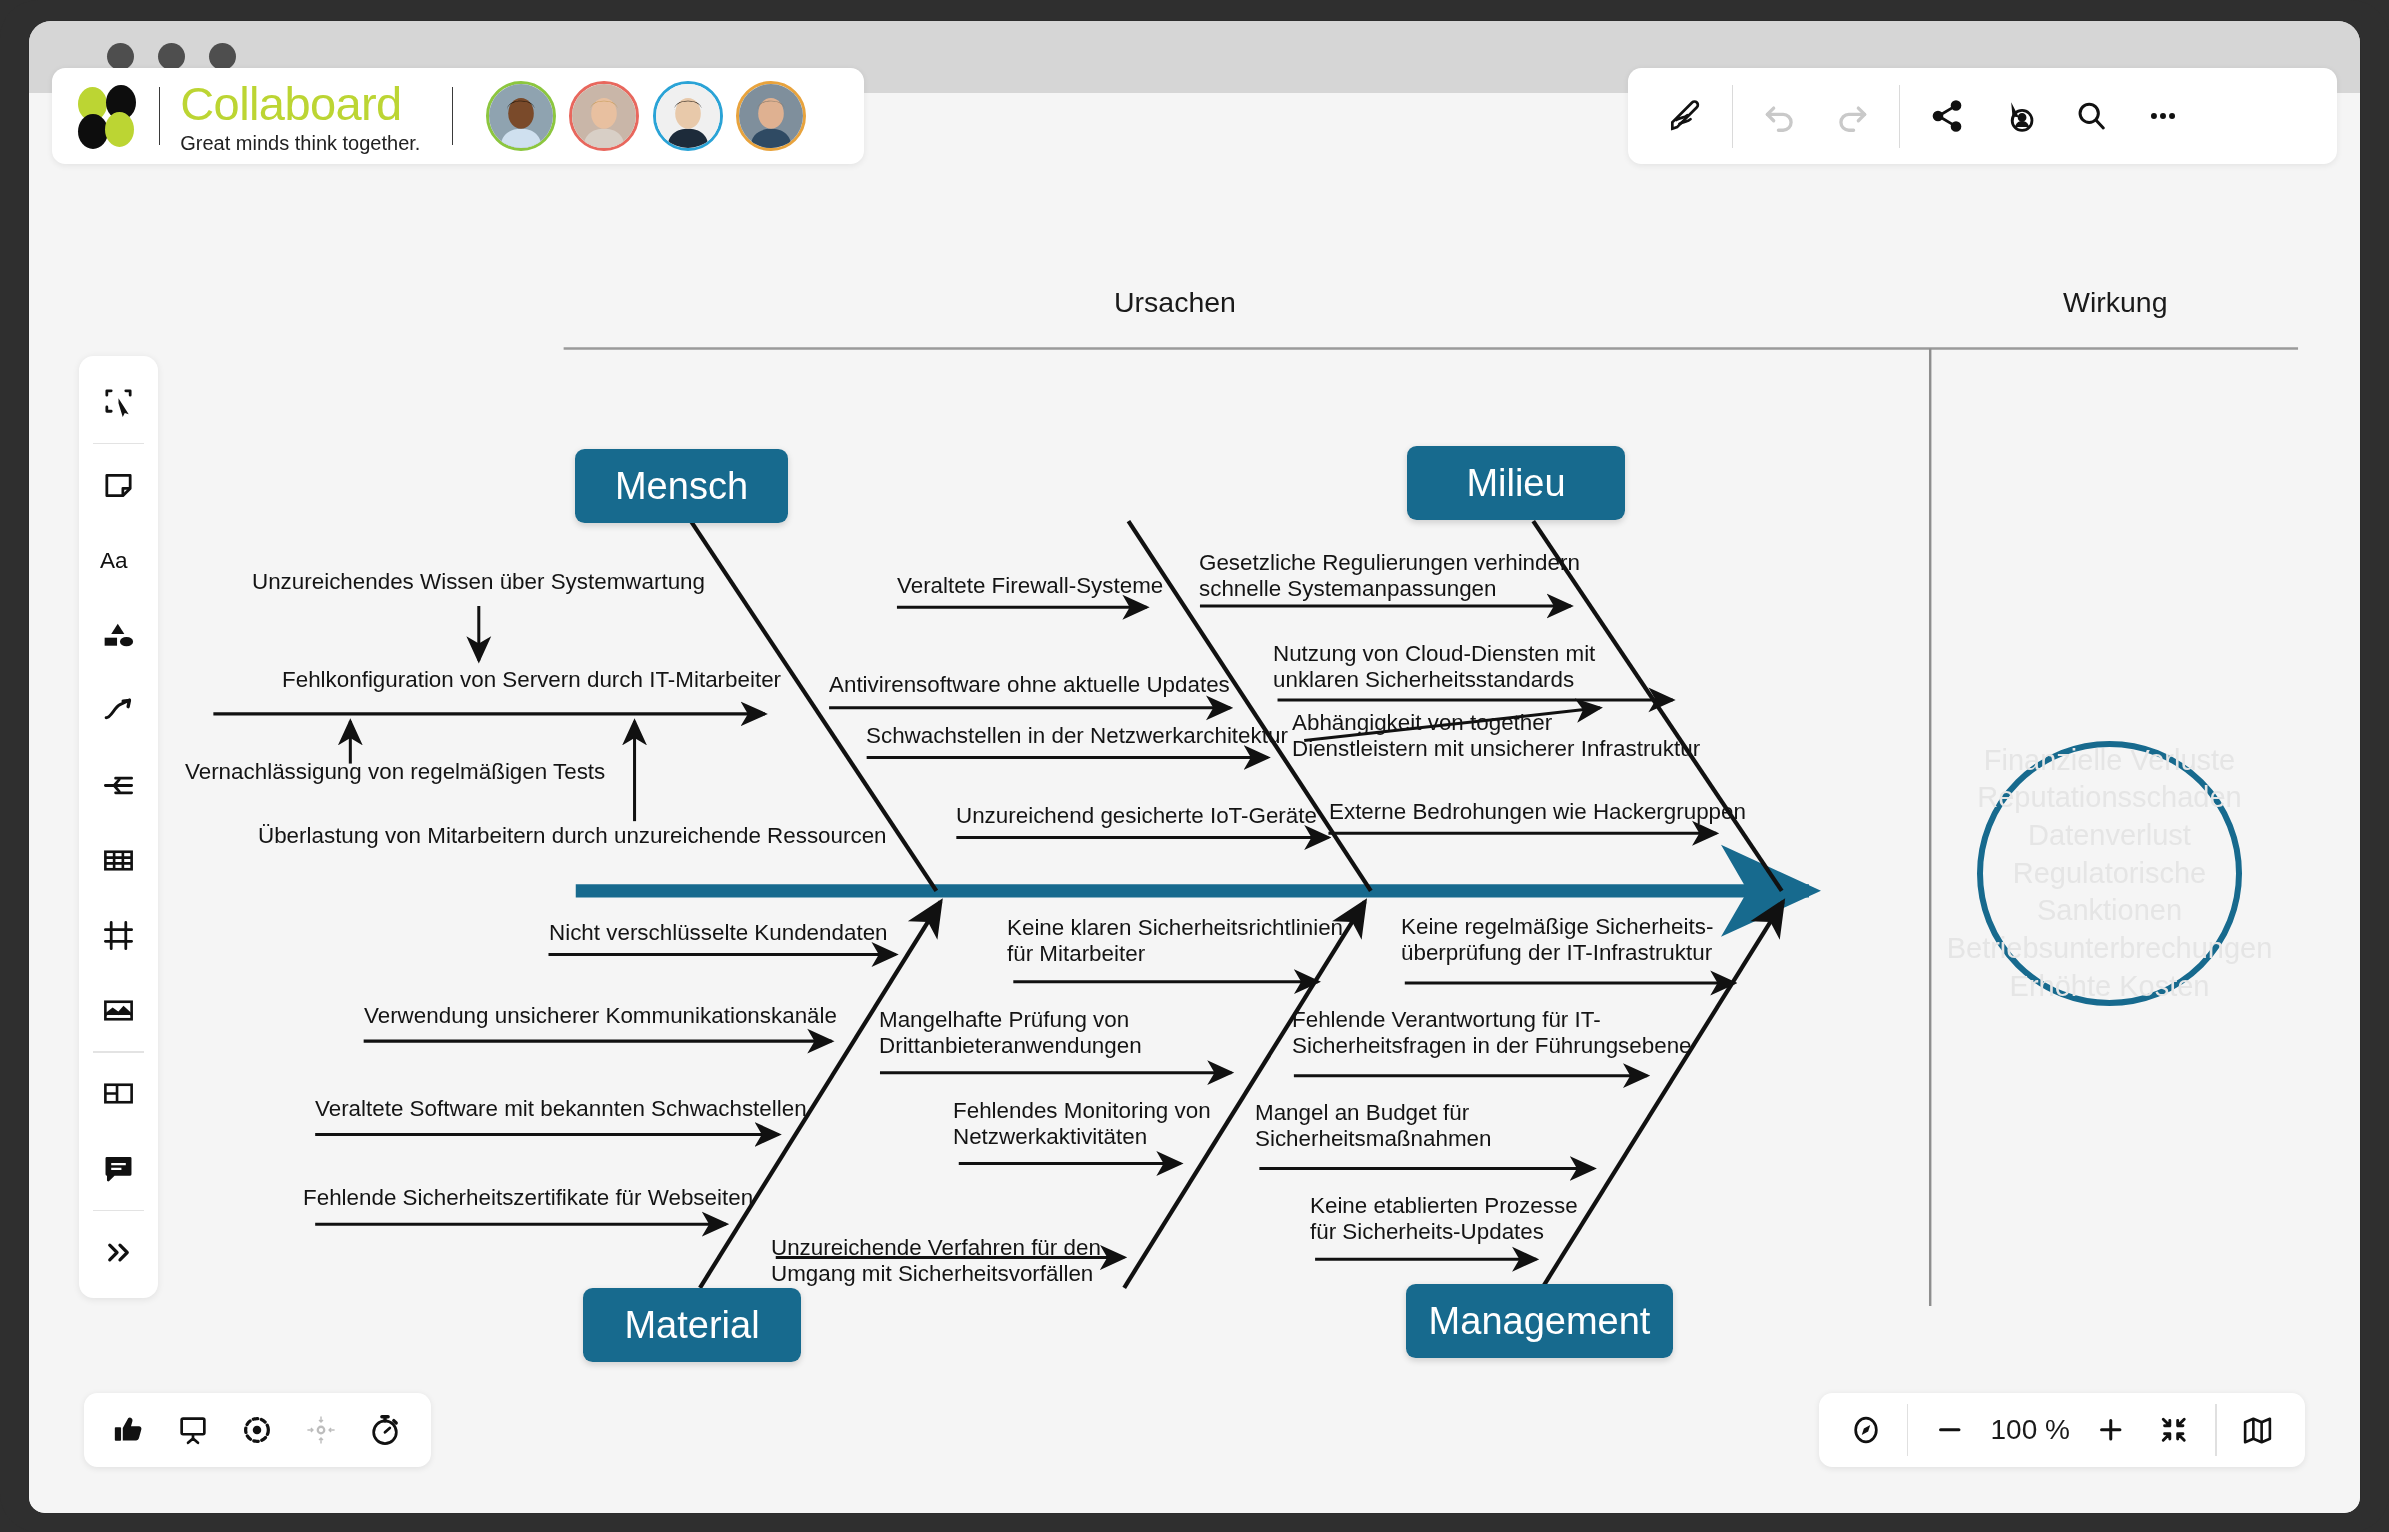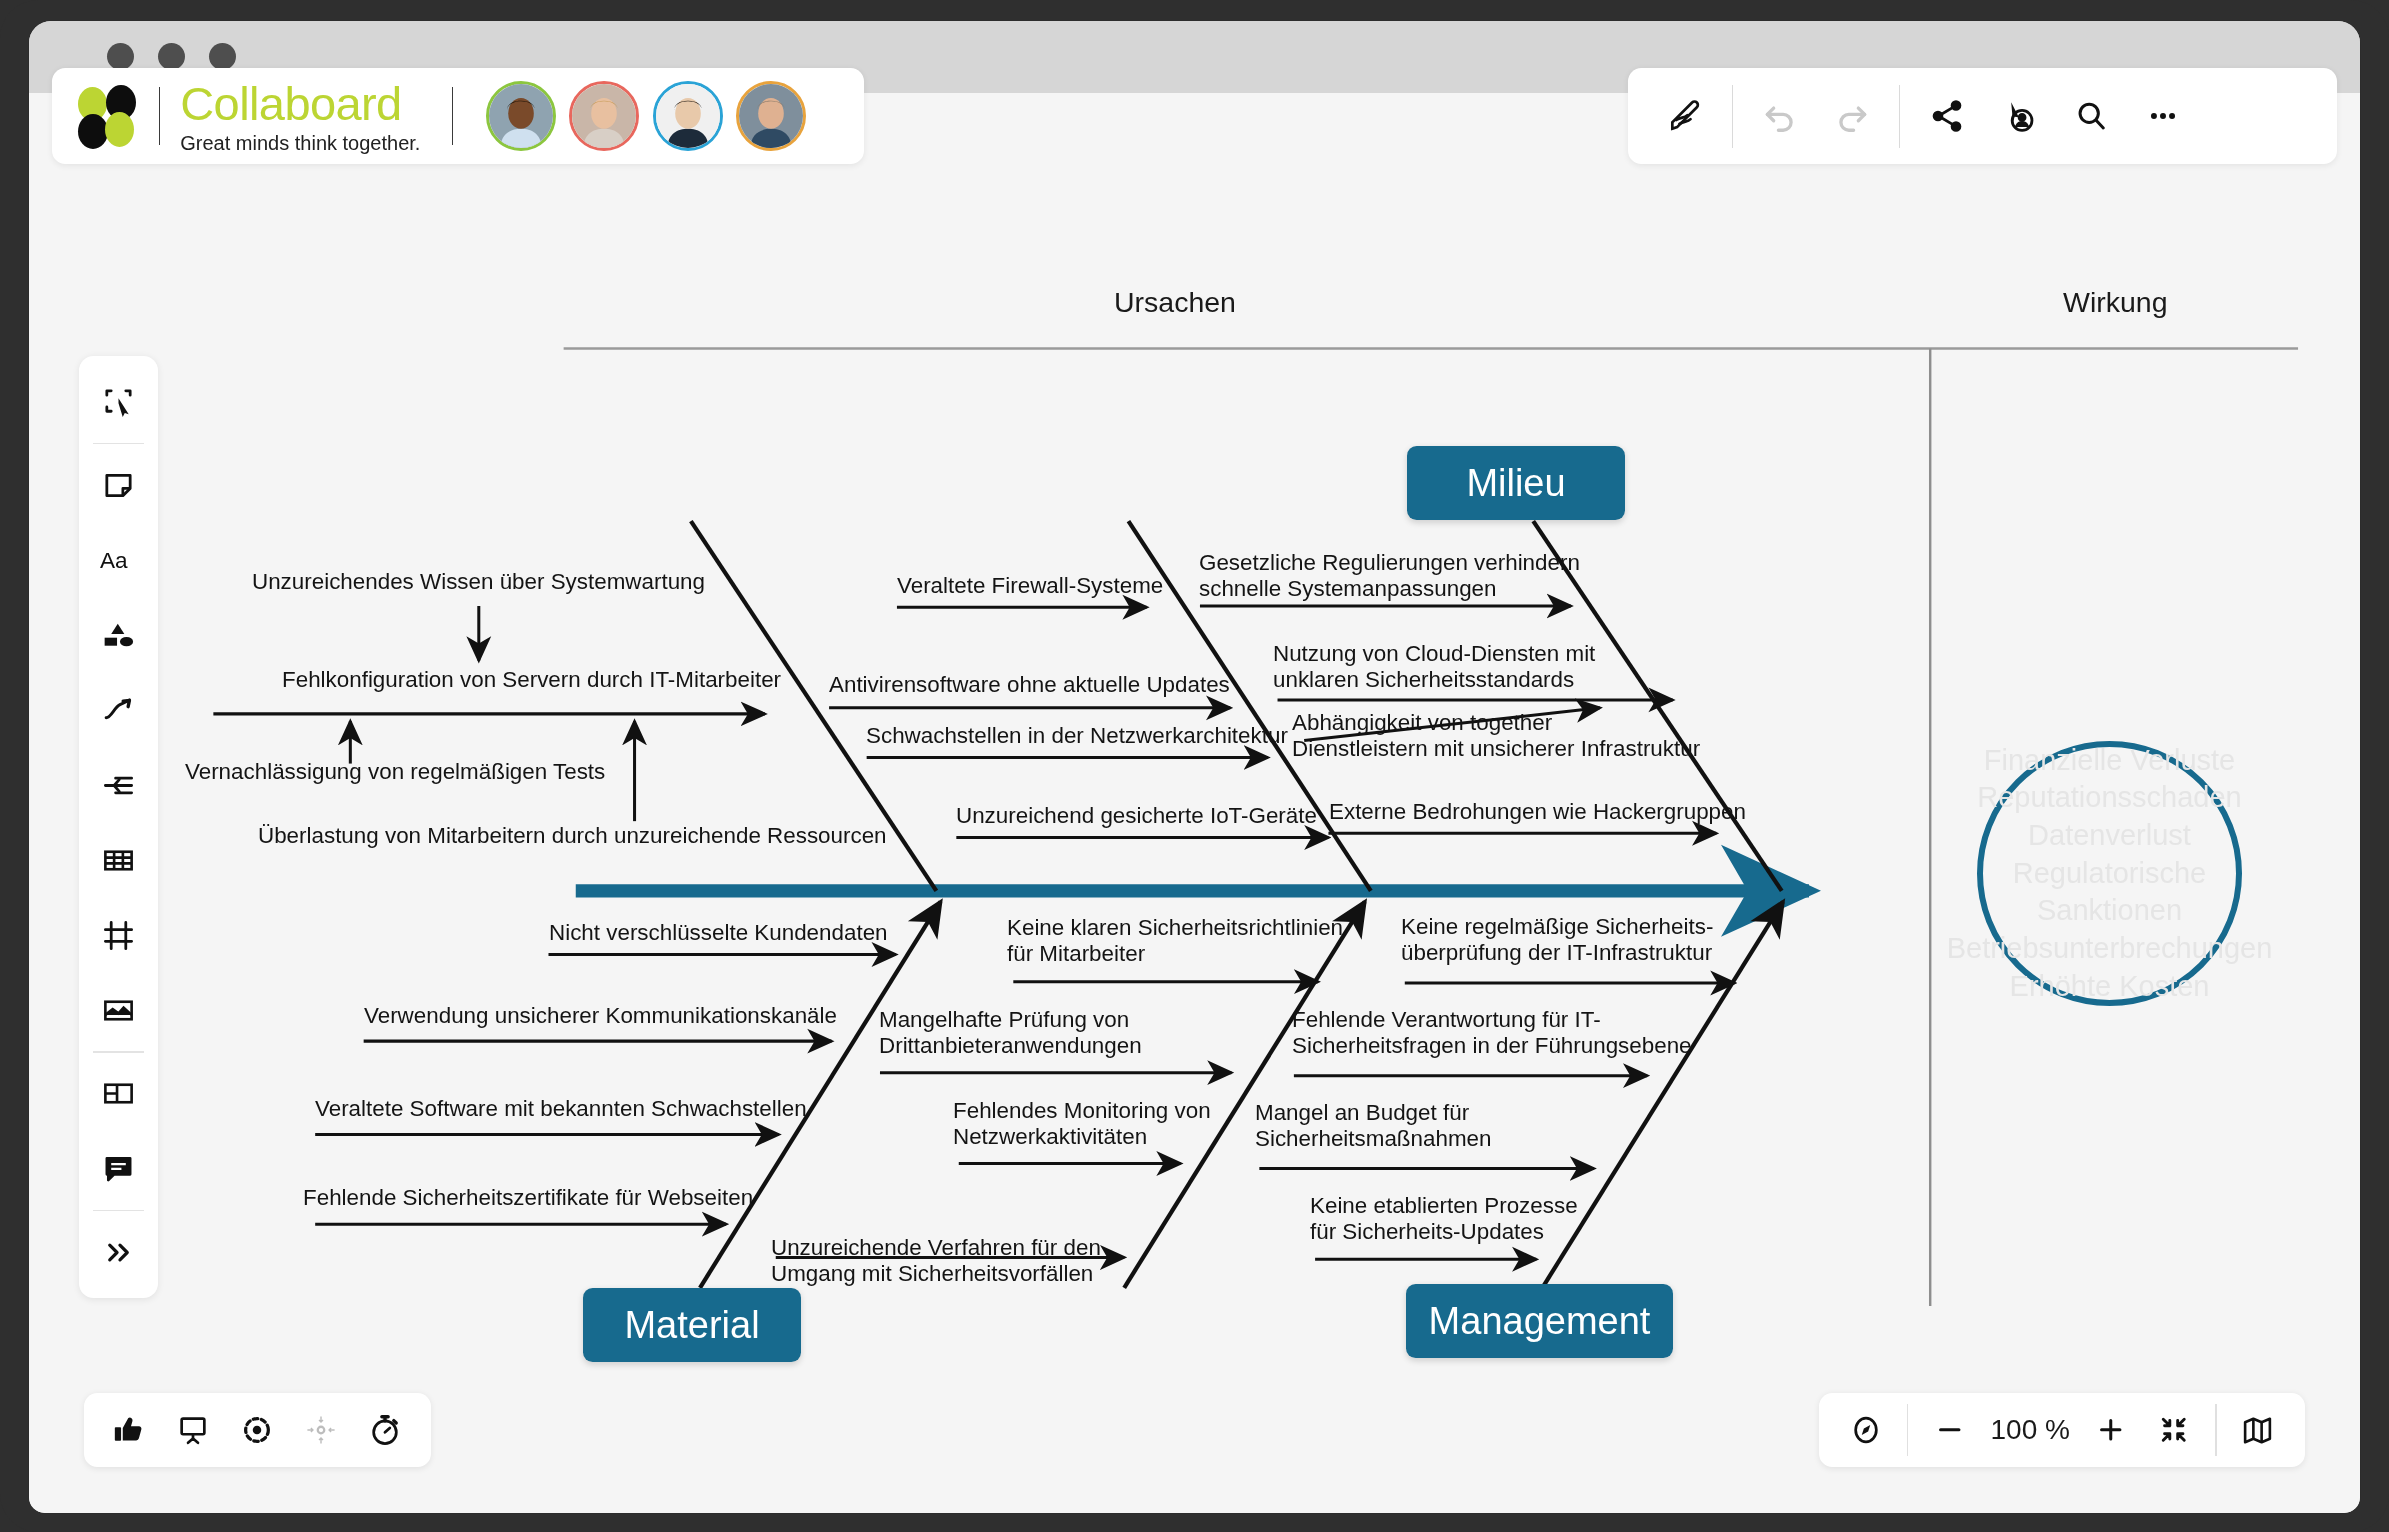--- a/index.html
+++ b/index.html
@@ -227,20 +227,21 @@
 
     <line x1="2318" y1="1622" x2="2862" y2="1622" stroke="#111" stroke-width="5" marker-end="url(#ah)"></line>
     <line x1="2135" y1="1775" x2="2718" y2="1775" stroke="#111" stroke-width="5" marker-end="url(#ah)"></line>
     <line x1="2078" y1="1928" x2="2630" y2="1928" stroke="#111" stroke-width="5" marker-end="url(#ah)"></line>
     <line x1="2170" y1="2078" x2="2535" y2="2078" stroke="#111" stroke-width="5" marker-end="url(#ah)"></line>
   </svg>
 
   <div class="hdr" id="hdr-ursachen">Ursachen</div>
   <div class="hdr" id="hdr-wirkung">Wirkung</div>
 
+  <div class="catbox" style="left:575px; top:449px; width:213px; height:74px;">Mensch</div>
   <div class="catbox" style="left:1407px; top:446px; width:218px; height:74px;">Milieu</div>
   <div class="catbox" style="left:583px; top:1288px; width:218px; height:74px;">Material</div>
   <div class="catbox" style="left:1406px; top:1284px; width:267px; height:74px;">Management</div>
 
   <div class="cause-label" style="left:252px; top:569px;">Unzureichendes Wissen über Systemwartung</div>
   <div class="cause-label" style="left:282px; top:667px;">Fehlkonfiguration von Servern durch IT-Mitarbeiter</div>
   <div class="cause-label" style="left:185px; top:759px;">Vernachlässigung von regelmäßigen Tests</div>
   <div class="cause-label" style="left:258px; top:823px;">Überlastung von Mitarbeitern durch unzureichende Ressourcen</div>
 
   <div class="cause-label" style="left:897px; top:573px;">Veraltete Firewall-Systeme</div>

